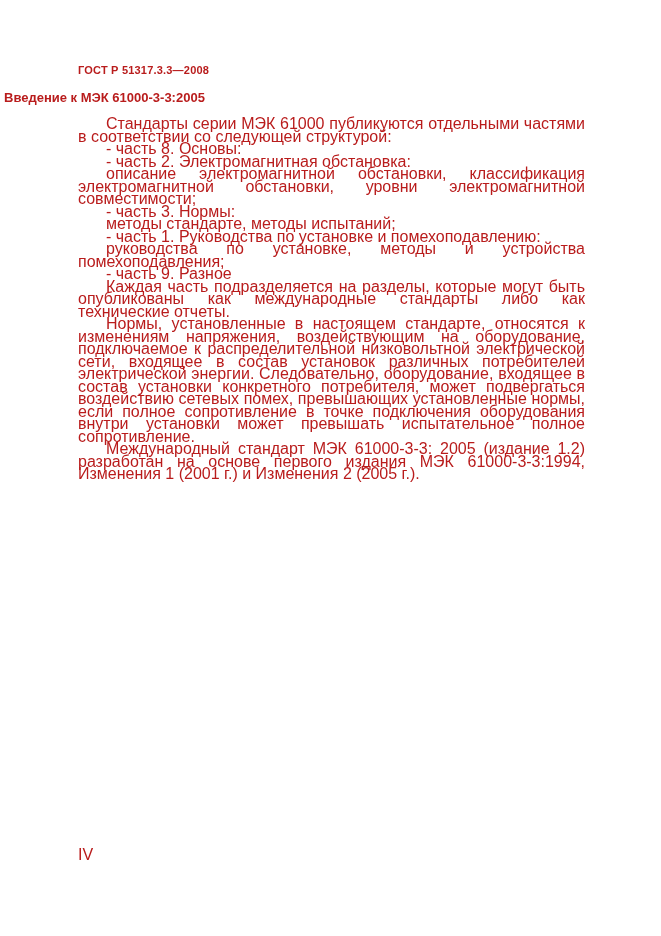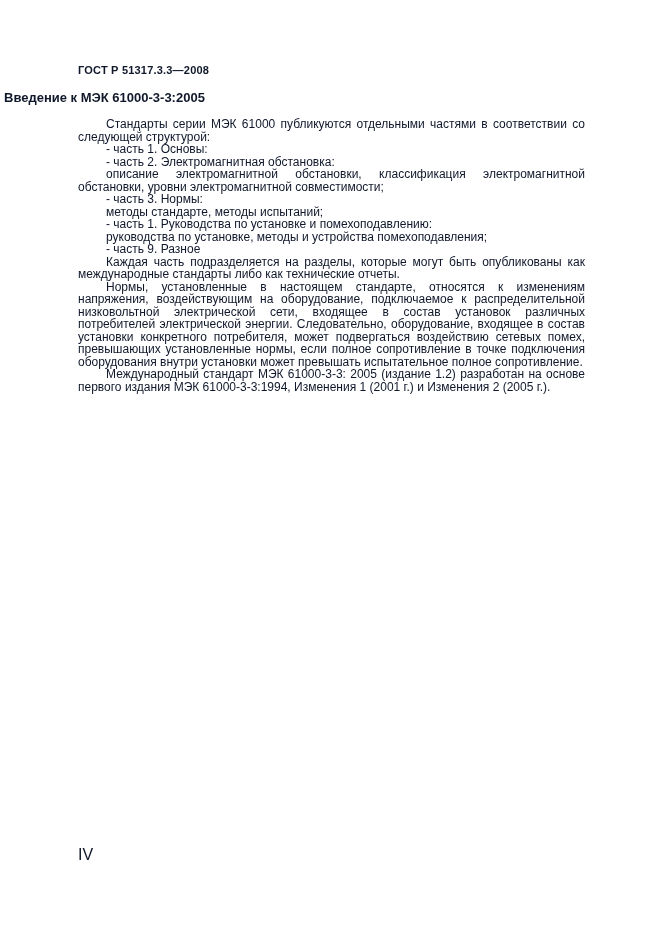--- a/index.html
+++ b/index.html
@@ -6,21 +6,21 @@
     margin: 0;
     padding: 0;
     background: #ffffff;
   }
   .page {
     position: relative;
     width: 661px;
     height: 936px;
     background: #ffffff;
     font-family: "Liberation Sans", sans-serif;
-    color: #0f172a;
+    color: #b91c1c;
     overflow: hidden;
   }
   .doc-header {
     position: absolute;
     top: 64px;
     left: 78px;
     font-size: 11px;
     font-weight: bold;
     letter-spacing: 0.2px;
   }
@@ -31,21 +31,21 @@
     width: 100%;
     margin: 0;
     font-size: 13px;
     font-weight: bold;
   }
   .doc-body {
     position: absolute;
     top: 118px;
     left: 78px;
     width: 507px;
-    font-size: 12px;
+    font-size: 16px;
     line-height: 12.5px;
     text-align: justify;
   }
   .para {
     margin: 0;
     text-indent: 28px;
   }
   .page-number {
     position: absolute;
     top: 846px;
@@ -56,21 +56,21 @@
 </head>
 <body>
 
 <div class="page">
   <div class="doc-header">ГОСТ Р 51317.3.3—2008</div>
 
   <h1 class="doc-title">Введение к МЭК 61000-3-3:2005</h1>
 
   <div class="doc-body" id="paragraphs">
       <p class="para">Стандарты серии МЭК 61000 публикуются отдельными частями в соответствии со следующей структурой:</p>
-      <p class="para">- часть 1. Основы:</p>
+      <p class="para">- часть 8. Основы:</p>
       <p class="para">- часть 2. Электромагнитная обстановка:</p>
       <p class="para">описание электромагнитной обстановки, классификация электромагнитной обстановки, уровни электромагнитной совместимости;</p>
       <p class="para">- часть 3. Нормы:</p>
       <p class="para">методы стандарте, методы испытаний;</p>
       <p class="para">- часть 1. Руководства по установке и помехоподавлению:</p>
       <p class="para">руководства по установке, методы и устройства помехоподавления;</p>
       <p class="para">- часть 9. Разное</p>
       <p class="para">Каждая часть подразделяется на разделы, которые могут быть опубликованы как международные стандарты либо как технические отчеты.</p>
       <p class="para">Нормы, установленные в настоящем стандарте, относятся к изменениям напряжения, воздействующим на оборудование, подключаемое к распределительной низковольтной электрической сети, входящее в состав установок различных потребителей электрической энергии. Следовательно, оборудование, входящее в состав установки конкретного потребителя, может подвергаться воздействию сетевых помех, превышающих установленные нормы, если полное сопротивление в точке подключения оборудования внутри установки может превышать испытательное полное сопротивление.</p>
       <p class="para">Международный стандарт МЭК 61000-3-3: 2005 (издание 1.2) разработан на основе первого издания МЭК 61000-3-3:1994, Изменения 1 (2001 г.) и Изменения 2 (2005 г.).</p>

